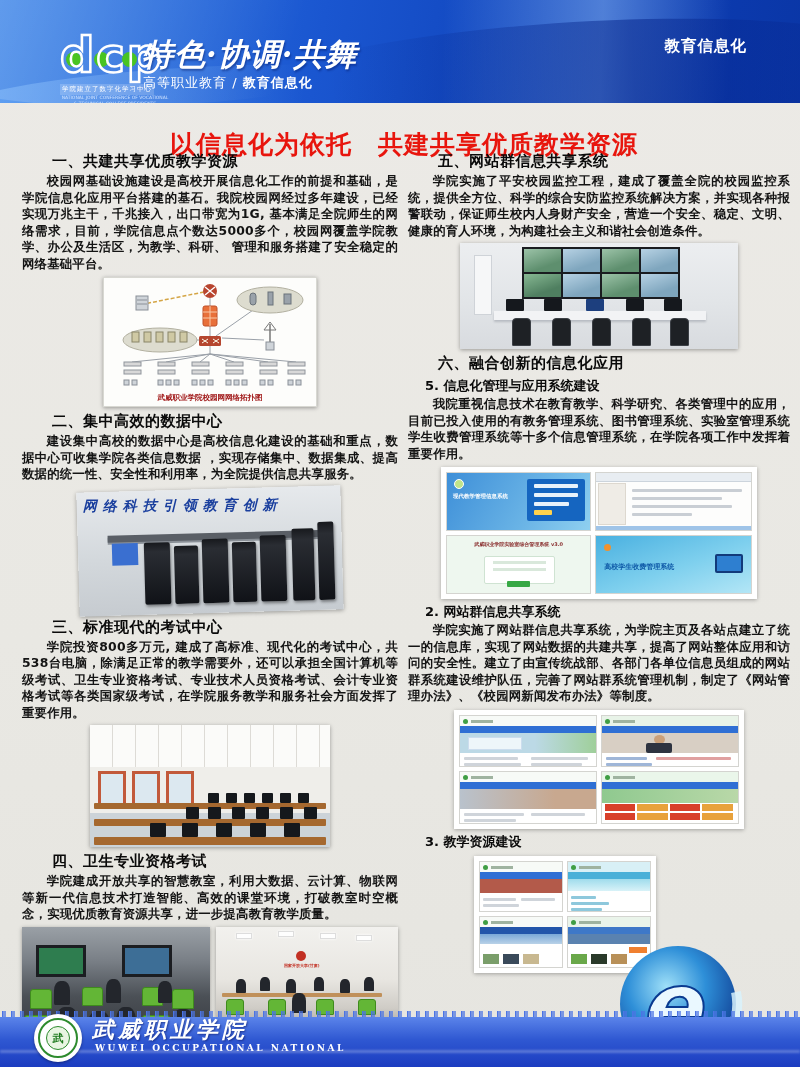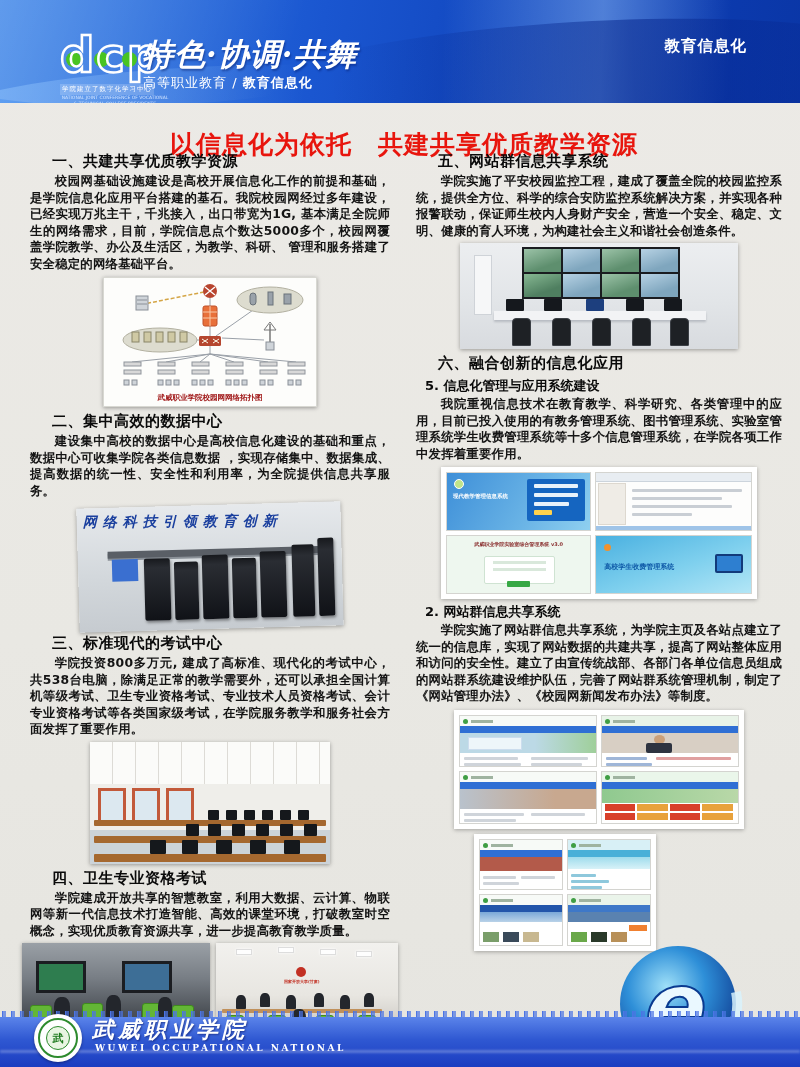--- a/index.html
+++ b/index.html
@@ -33,21 +33,21 @@
   
   .main-title{position:absolute;left:0;top:112px;width:776px;text-align:center;margin:16px;
     font-size:25px;font-weight:900;color:#e8150d;letter-spacing:1px;}
 
   
   .col{position:absolute;top:147px;}
   .col-left{left:22px;width:376px;}
   .col-right{left:408px;width:382px;}
   .col h2{margin:5px 0 2px;padding-left:2em;font-size:15px;font-weight:800;color:#0a0a0a;letter-spacing:.5px;}
   .col h3{margin:4px 0 1px;padding-left:1.3em;font-size:13px;font-weight:700;color:#0a0a0a;}
-  .col p{margin:1px 8px 3px;font-size:12.4px;line-height:1.33;font-weight:600;color:#141414;
+  .col p{margin:1px 0 3px;font-size:12.4px;line-height:1.33;font-weight:600;color:#141414;
     text-align:justify;text-indent:2em;letter-spacing:.2px;}
   .shot{box-shadow:0 1px 4px rgba(0,0,0,.35);position:relative;overflow:hidden;background:#fff;}
 
   
   .img-topo{width:212px;height:128px;margin:5px auto 3px;background:#fdfdfb;border:1px solid #d8d8d2;}
 
   
   .img-server{width:264px;height:124px;margin:6px auto 3px;transform:rotate(-1.6deg);
     background:linear-gradient(180deg,#e6e9ec 0%,#d3d8dc 55%,#c6cbd0 100%);}
   .srv-banner{position:absolute;left:6px;top:8px;width:100%;color:#1a3f9e;font-weight:800;font-style:italic;
@@ -506,20 +506,21 @@
             <i></i>
             <i></i>
             <i></i>
             <i></i>
             <i></i>
             <i></i>
         </div>
       </div>
     </div>
 
+    <h3>3. 教学资源建设</h3>
 
     <div class="collage collage3">
       <div class="tile t-site">
         <div class="head">
             <u></u>
             <i></i>
           </div>
           <div class="nav"></div>
         <div class="banner" style="background:#b35a4a;height:14px"></div>
         <div class="ln" style="left:3px;top:36px;width:40%"></div>

